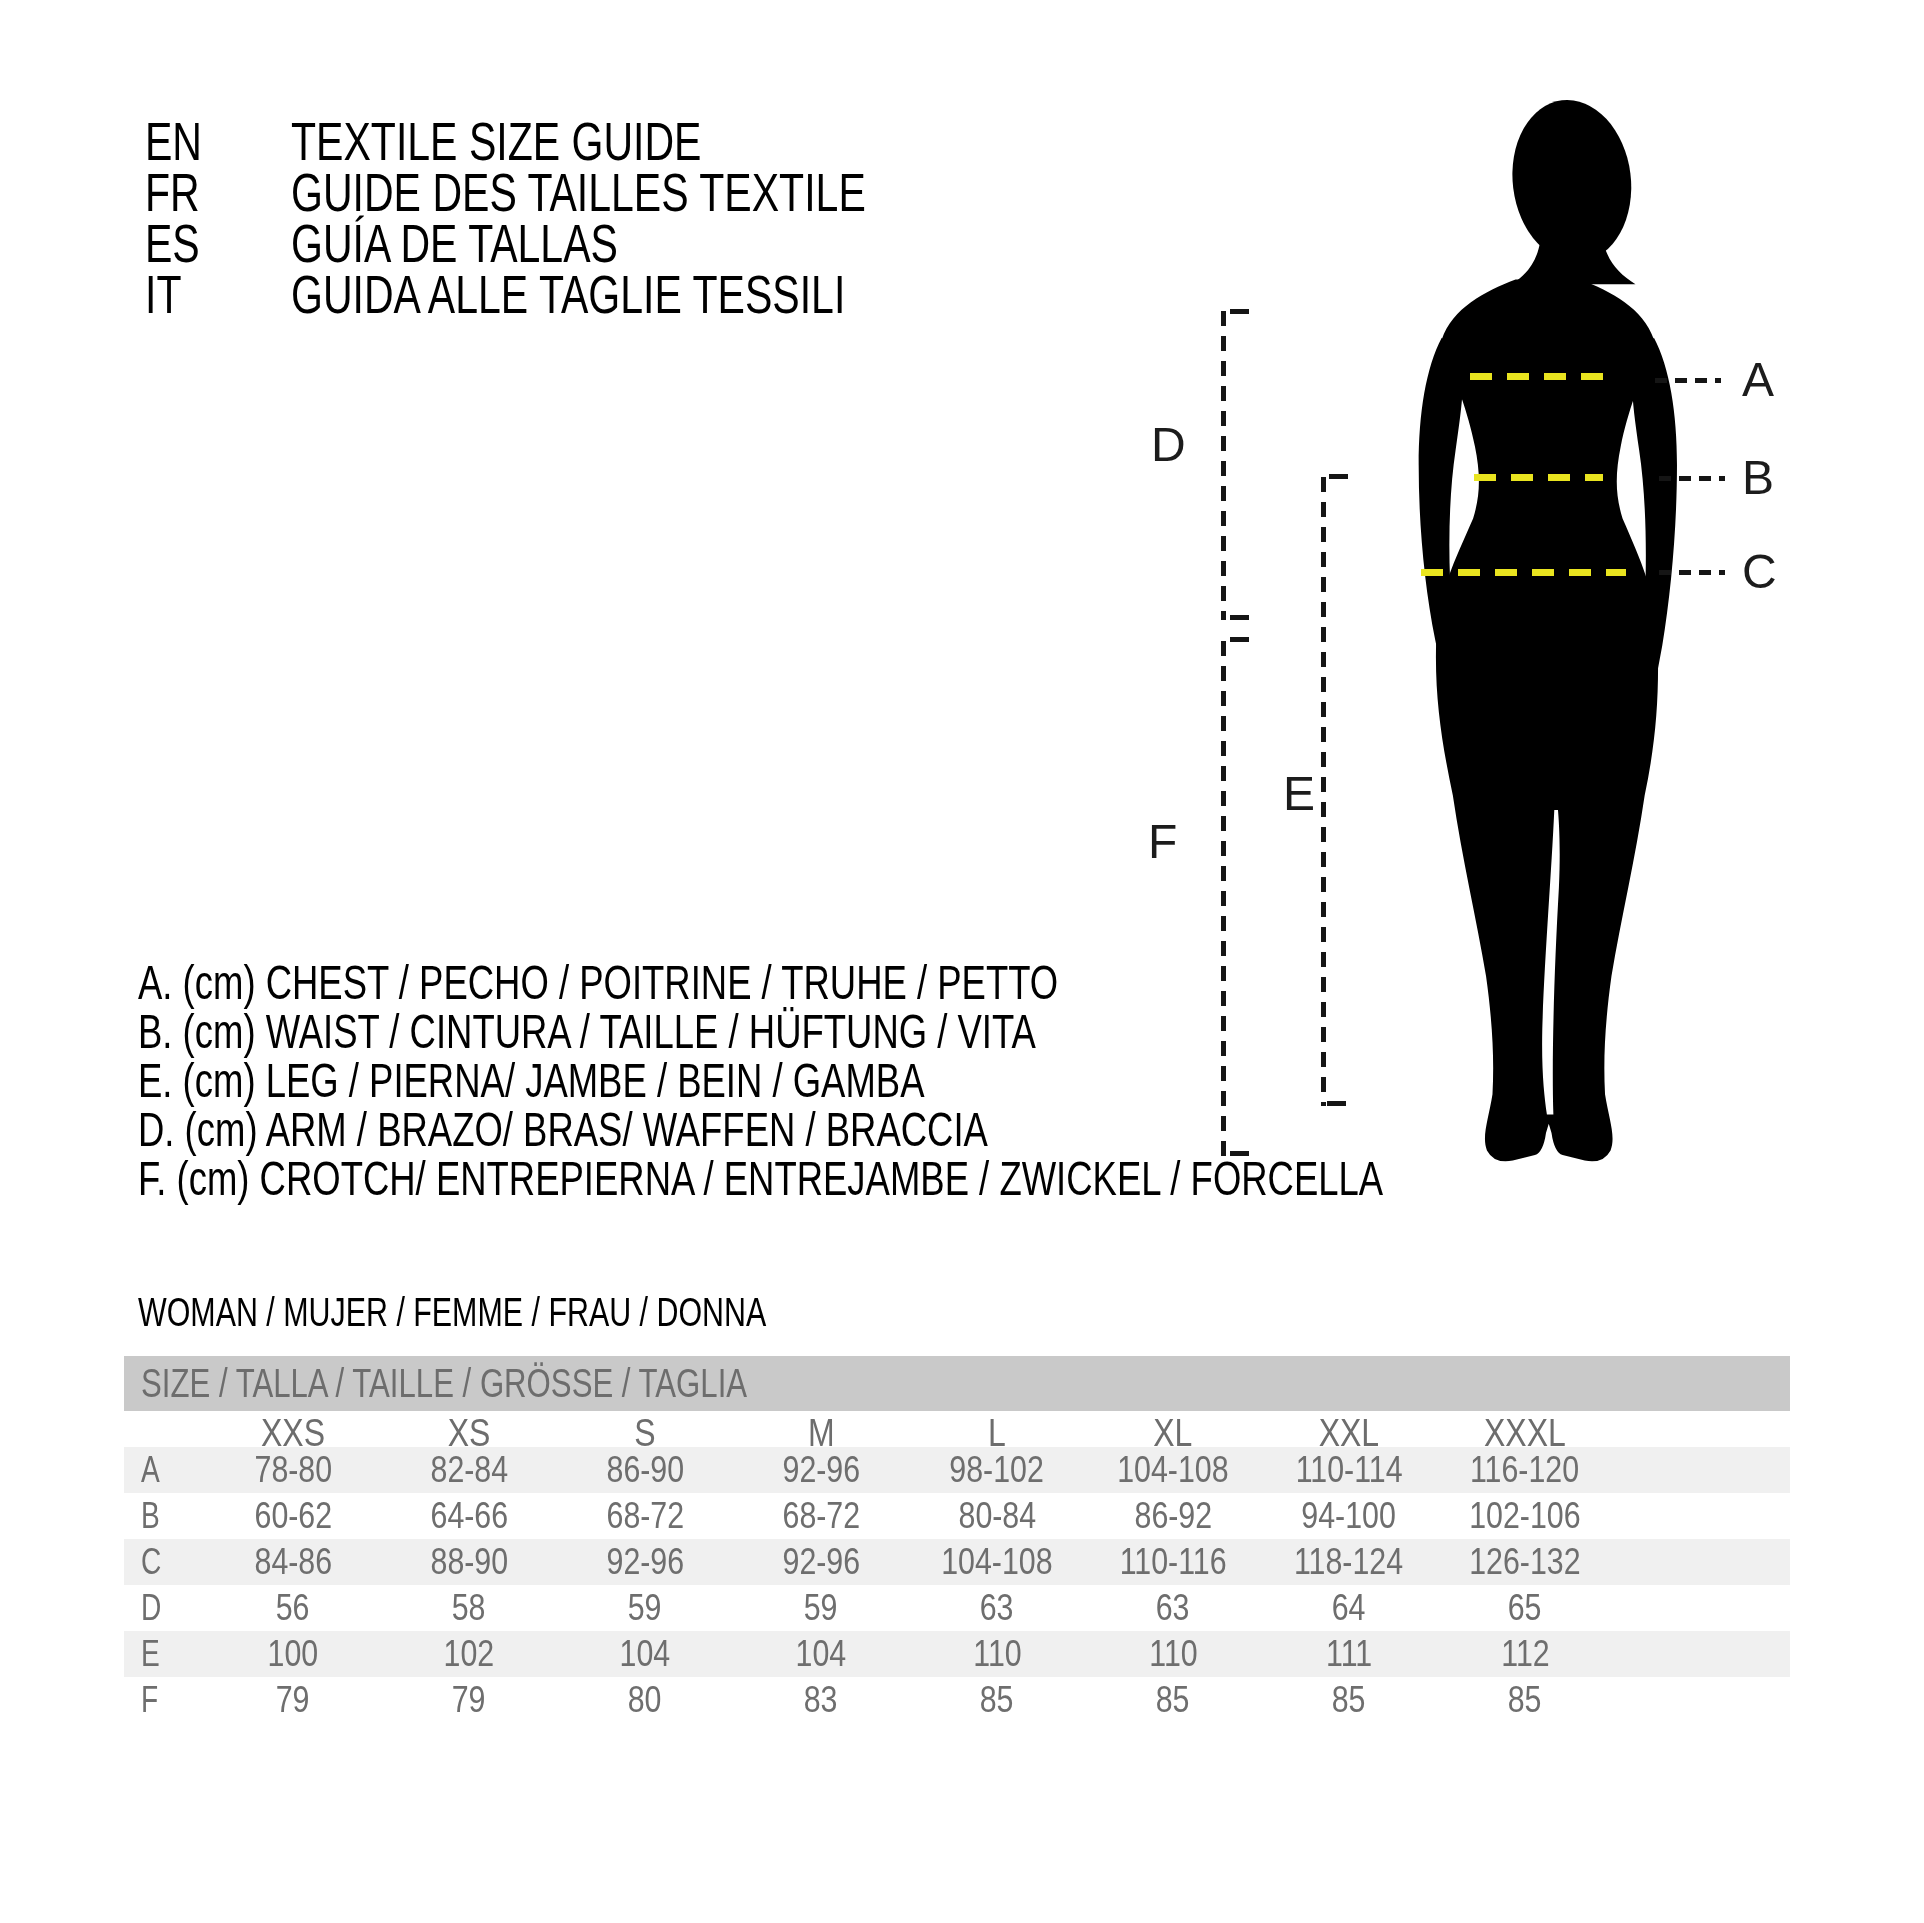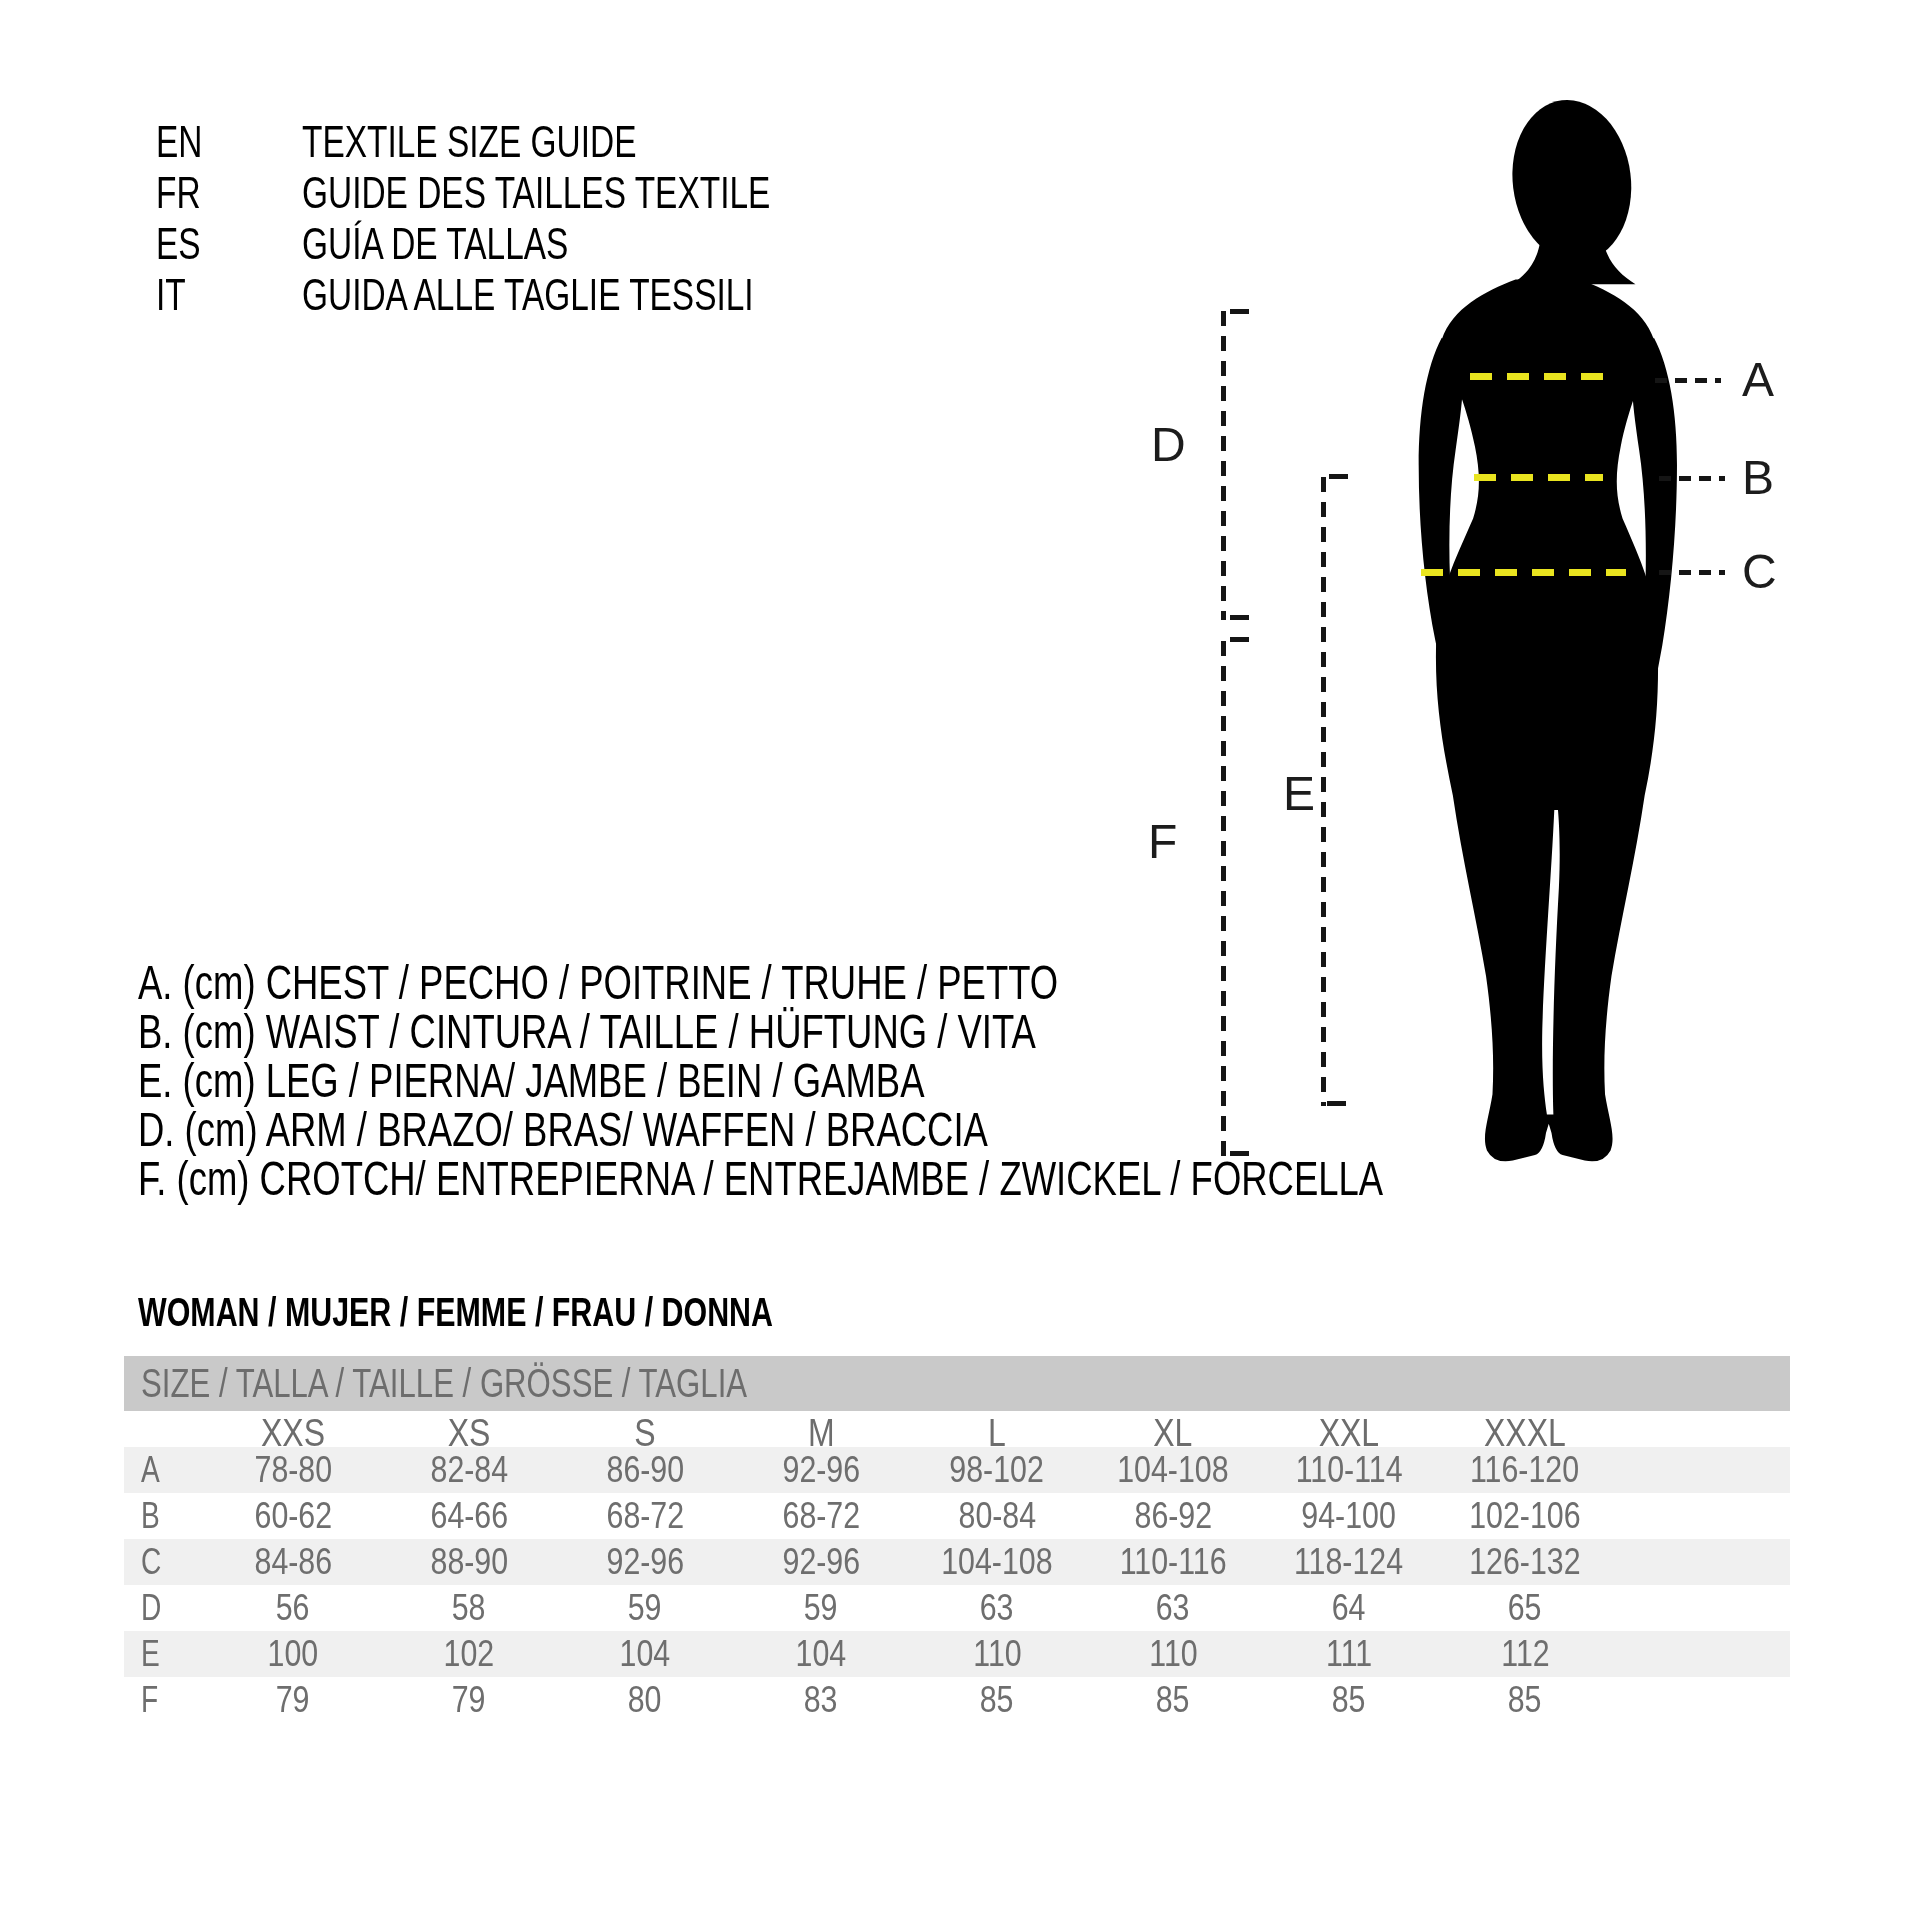--- a/index.html
+++ b/index.html
@@ -5,30 +5,30 @@
   html,body{margin:0;padding:0;background:#fff;}
   #canvas{
     position:relative;width:1924px;height:1923px;background:#fff;overflow:hidden;
     font-family:"Liberation Sans","DejaVu Sans",sans-serif;color:#000;
   }
   
   .cond{display:inline-block;transform:scaleX(0.76);transform-origin:0 50%;white-space:nowrap;}
   .condc{display:inline-block;transform:scaleX(0.82);transform-origin:50% 50%;white-space:nowrap;}
 
   
-  #languages{position:absolute;left:156px;top:116px;font-size:44px;line-height:51px;font-weight:500;letter-spacing:0;}
+  #languages{position:absolute;left:145px;top:116px;font-size:54px;line-height:51px;font-weight:500;letter-spacing:0;}
   .lang-row{display:flex;}
   .lang-code{width:146px;flex:0 0 146px;}
   .lang-title{flex:1;}
 
   
   #legend{position:absolute;left:138px;top:958px;font-size:48px;line-height:49px;font-weight:500;}
 
   
-  #audience{position:absolute;left:138px;top:1290px;font-size:40px;font-weight:700;}
+  #audience{position:absolute;left:138px;top:1290px;font-size:40px;font-weight:400;}
 
   
   #silhouette{position:absolute;left:1403px;top:92px;width:369px;height:1080px;}
   .ydash{position:absolute;height:7.4px;background:repeating-linear-gradient(90deg,var(--yellow) 0 22px,transparent 22px 37px);}
   .bdash-h{position:absolute;height:4.6px;background:repeating-linear-gradient(90deg,#151515 0 12px,transparent 12px 20px);}
   .bdash-v{position:absolute;width:4.6px;background:repeating-linear-gradient(180deg,#151515 0 14.8px,transparent 14.8px 25px);}
   .tick{position:absolute;width:19.4px;height:4.6px;background:#151515;}
   .mlabel{position:absolute;font-size:48px;line-height:52px;font-weight:400;color:#1c1c1c;}
 
   

